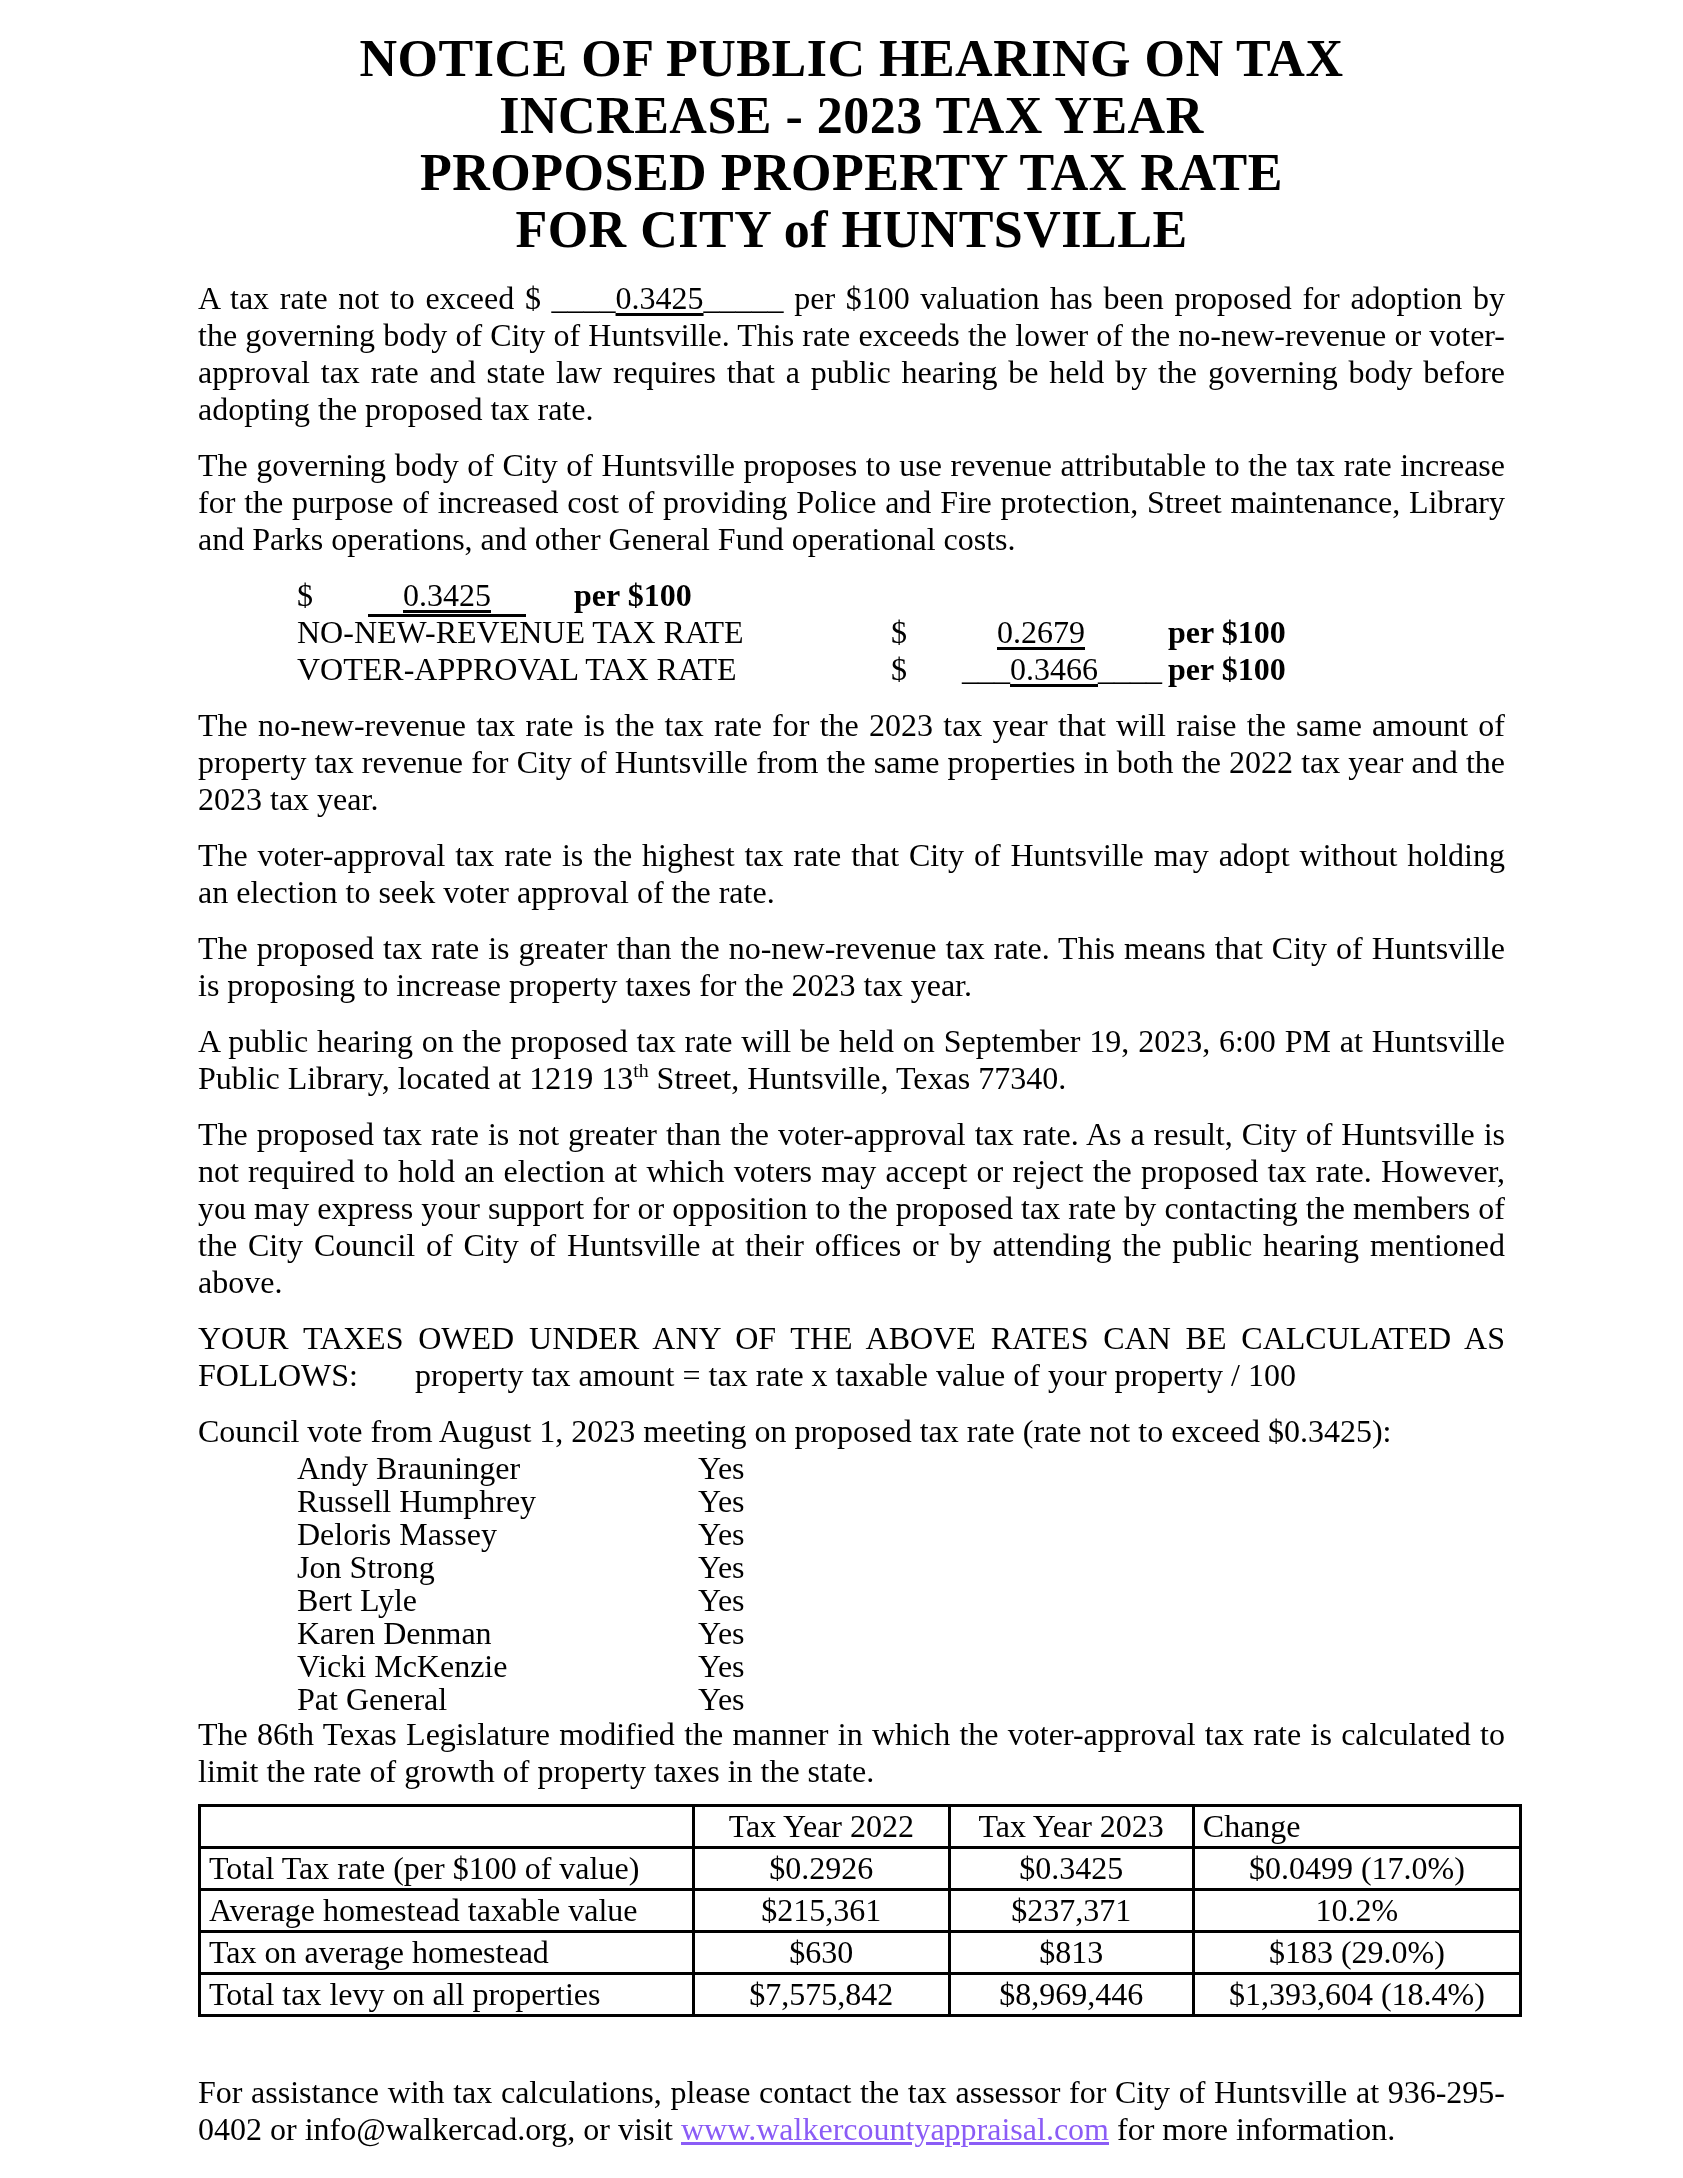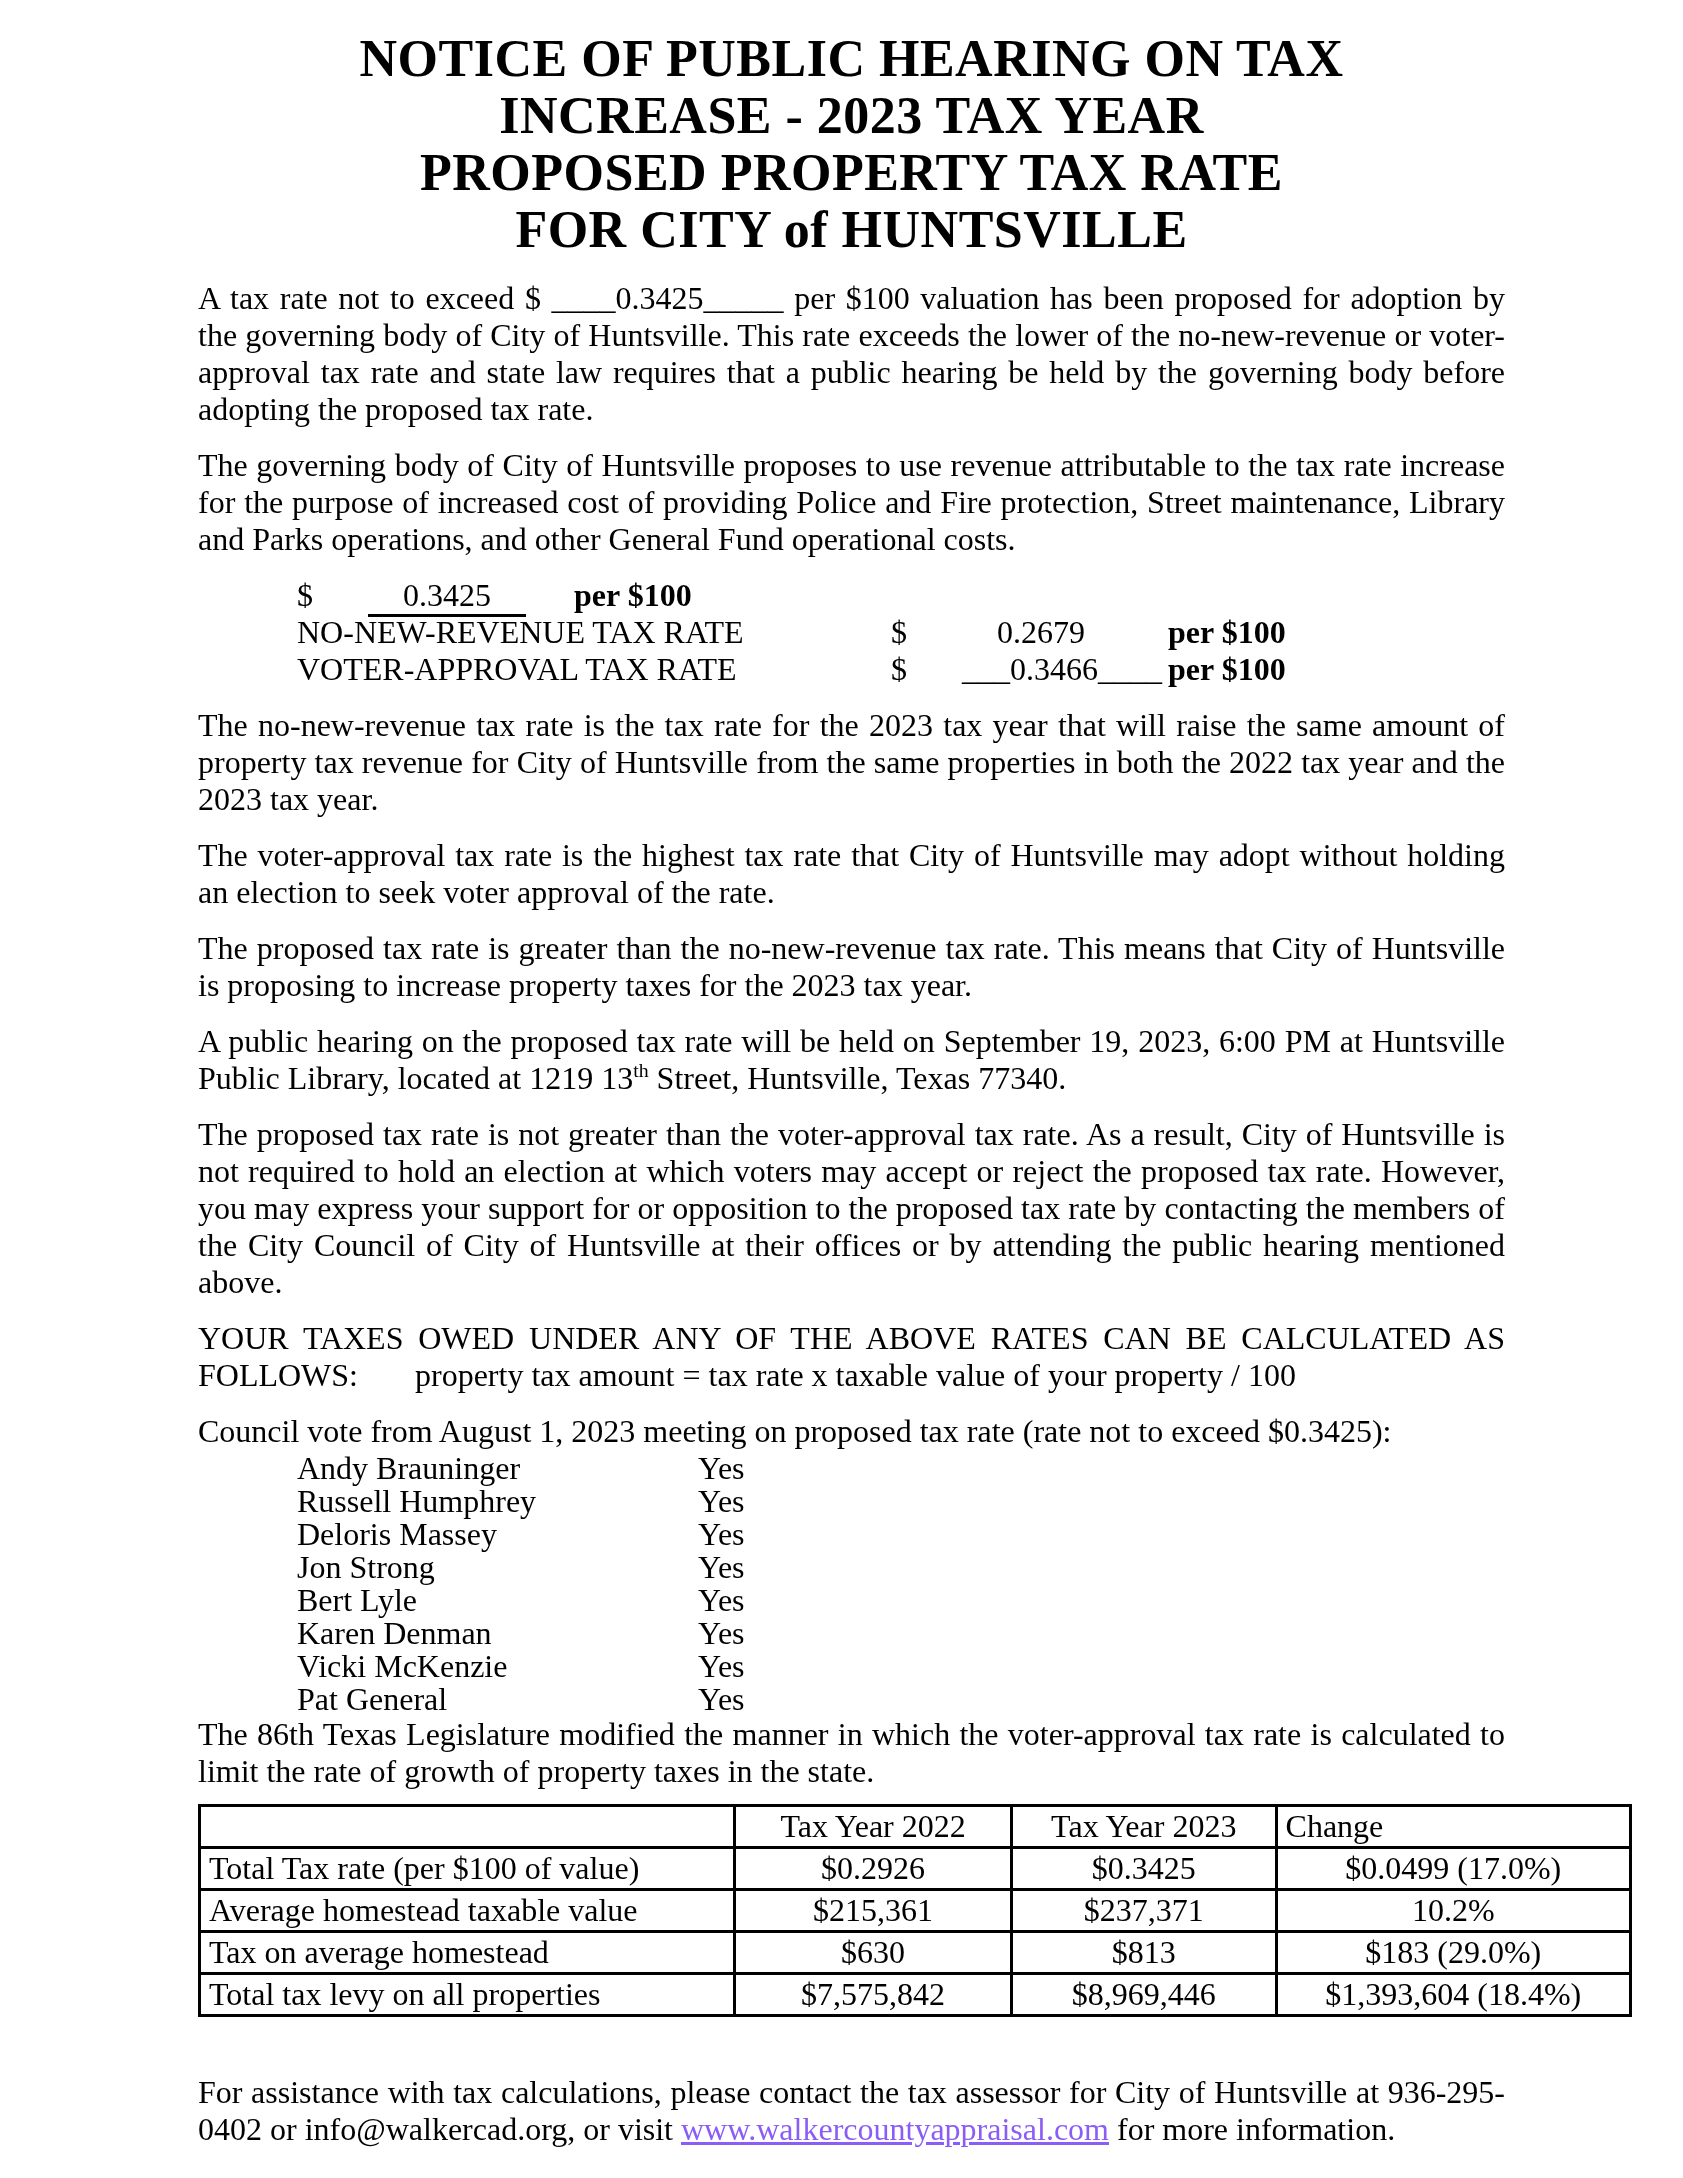--- a/index.html
+++ b/index.html
@@ -23,21 +23,21 @@
     margin: 0 0 22px 0;
     letter-spacing: 0.5px;
   }
   .para {
     font-size: 32px;
     line-height: 37px;
     text-align: justify;
     margin: 0 0 19px 0;
   }
   .para .sup { font-size: 0.62em; vertical-align: super; line-height: 0; }
-  .underlined { text-underline-offset: 4px; }
+  .underlined { text-decoration: underline; text-underline-offset: 4px; }
 
   
   .rates-block { margin: 0 0 19px 99px; font-size: 32px; }
   .rate-row { display: flex; align-items: baseline; height: 37px; }
   .rate-label { width: 594px; }
   .rate-currency { width: 71px; }
   .rate-value-wrap { width: 158px; text-align: center; white-space: nowrap; }
   .rate-value-wrap.double-line { border-bottom: 3px solid #000; }
   .rate-unit { padding-left: 48px; font-weight: bold; }
 
@@ -52,21 +52,21 @@
   .council-name { width: 401px; }
 
   .legislature-para { margin-bottom: 14px; }
 
   
   .cmp-table {
     border-collapse: collapse;
     margin: 14px 0 0 0;
     font-size: 32px;
     table-layout: fixed;
-    width: 1434px;
+    width: 1324px;
   }
   .cmp-table td, .cmp-table th {
     border: 3px solid #000;
     height: 37px;
     padding: 1px 8px;
     font-weight: normal;
     overflow: hidden;
     white-space: nowrap;
   }
   .col-label { width: 441px; }

